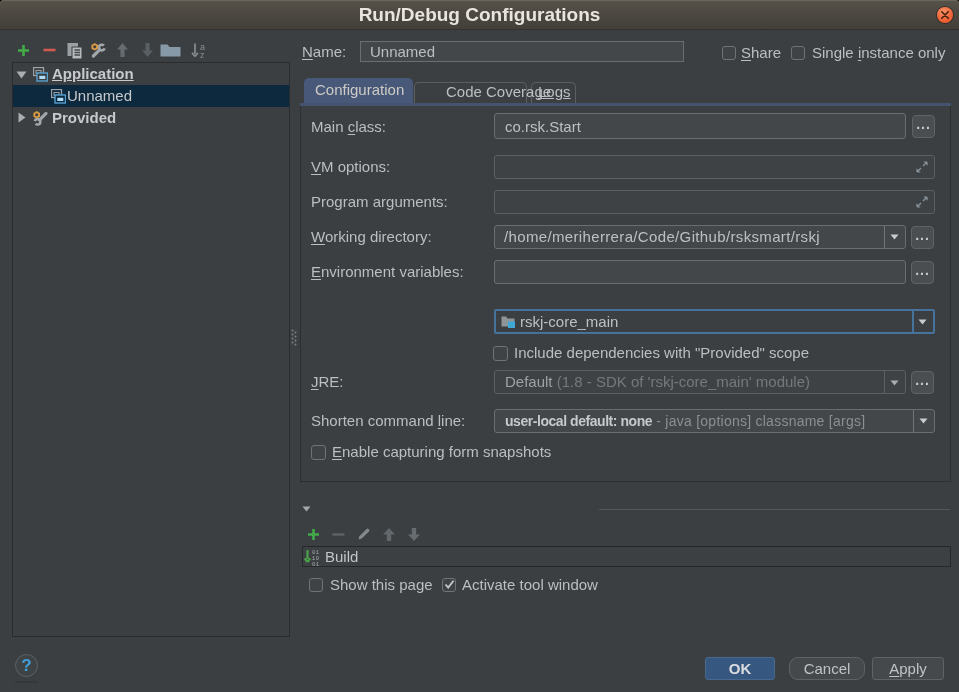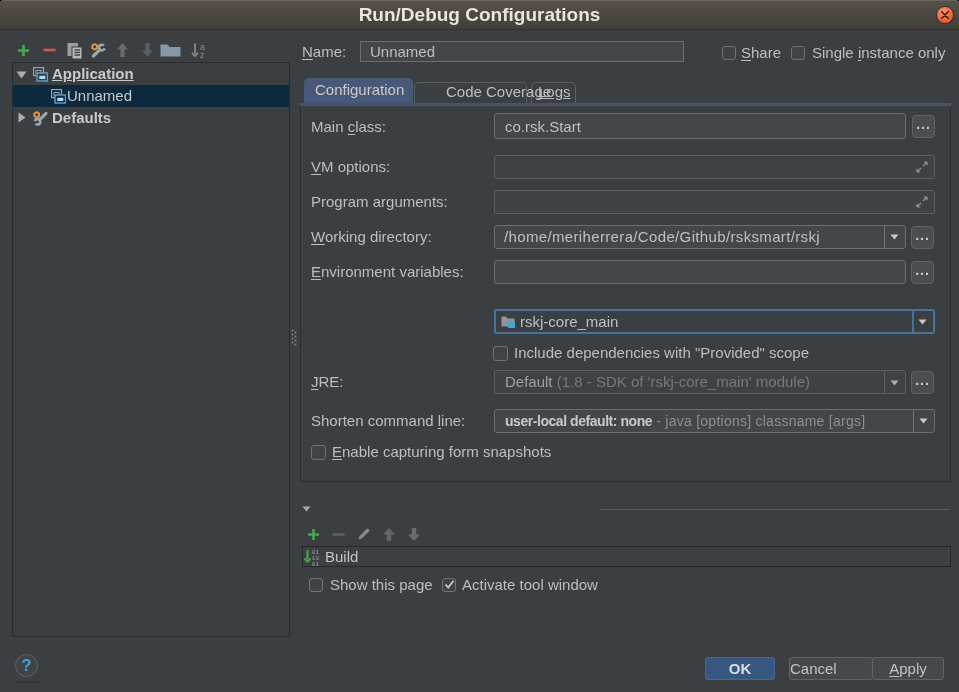--- a/index.html
+++ b/index.html
@@ -131,21 +131,21 @@
     </div>
 <div style="position:absolute;left:32px;top:110px;">
       <svg width="17" height="17" viewBox="0 0 17 17">
         <circle cx="5.6" cy="11.8" r="2.8" fill="none" stroke="#a0a6a9" stroke-width="2.5"></circle>
         <polygon points="5.6,11.8 0.6,17 0,10.5" fill="#3b3f42"></polygon>
         <path d="M14 3.4 L7.6 9.8" stroke="#a0a6a9" stroke-width="3.2" stroke-linecap="round"></path>
         <polygon points="4.7,1 8,2.9 8,6.7 4.7,8.6 1.4,6.7 1.4,2.9" fill="#d99a43"></polygon>
         <circle cx="4.7" cy="4.8" r="1.5" fill="#3b3f42"></circle>
       </svg>
     </div>
-<div class="lbl" style="left:52px;top:109px;font-weight:bold;color:#c7c9cb;">Defaults</div>
+<div class="lbl" style="left:52px;top:109px;font-weight:bold;color:#c7c9cb;">Provided</div>
 
 <div class="lbl" style="left:302px;top:43px;"><u>N</u>ame:</div>
 <div class="field" style="left:360px;top:41px;width:324px;height:21px;border-radius:0;"></div>
 <div class="lbl" style="left:370px;top:43px;color:#bcbec0;">Unnamed</div>
 <div class="cb" style="left:722px;top:46px;width:14px;height:14px;"></div>
 <div class="lbl" style="left:741px;top:44px;"><u>S</u>hare</div>
 <div class="cb" style="left:791px;top:46px;width:14px;height:14px;"></div>
 <div class="lbl" style="left:812px;top:44px;">Single <u>i</u>nstance only</div>
 
 <div class="tab" id="tabsel"></div>
@@ -301,15 +301,15 @@
       <svg width="11" height="11" viewBox="0 0 11 11">
         <path d="M1.5 5.5 L4.2 8.5 L9.5 1.8" stroke="#c7cacb" stroke-width="1.8" fill="none"></path>
       </svg>
     </div>
 <div class="lbl" style="left:462px;top:576px;">Activate tool window</div>
 
 <div style="position:absolute;left:15px;top:654px;width:23px;height:23px;border-radius:50%;background:#3e4346;border:1.5px solid #5d6366;box-sizing:border-box;"></div>
 <div class="lbl" style="left:15px;top:657px;width:23px;text-align:center;color:#41a0dc;font-weight:bold;font-size:17px;line-height:17px;">?</div>
 <div style="position:absolute;left:15px;top:681px;width:23px;height:2px;background:#35383a;"></div>
 <div style="position:absolute;left:705px;top:657px;width:70px;height:23px;background:#365880;border:1px solid #49688f;border-radius:3px;box-sizing:border-box;text-align:center;line-height:21px;color:#dadce0;font-weight:bold;">OK</div>
-<div style="position:absolute;left:789px;top:657px;width:84px;height:23px;background:#45494b;border:1px solid #5e6365;border-radius:3px;box-sizing:border-box;line-height:21px;color:#c0c2c4;">Cancel</div>
+<div style="position:absolute;left:789px;top:657px;width:76px;height:23px;background:#45494b;border:1px solid #5e6365;border-radius:9px;box-sizing:border-box;text-align:center;line-height:21px;color:#c0c2c4;">Cancel</div>
 <div style="position:absolute;left:872px;top:657px;width:72px;height:23px;background:#45494b;border:1px solid #5e6365;border-radius:3px;box-sizing:border-box;text-align:center;line-height:21px;color:#c0c2c4;"><u>A</u>pply</div>
 </div>
 
 </body></html>

